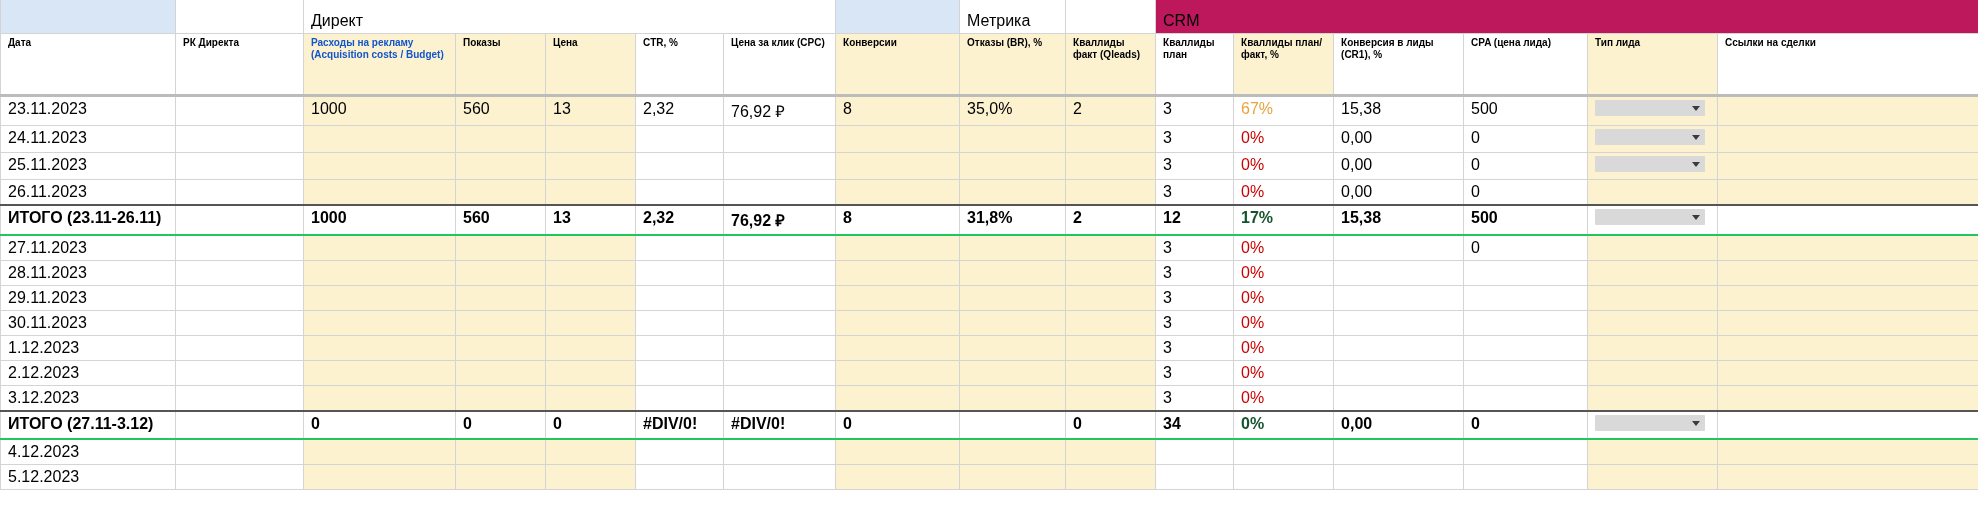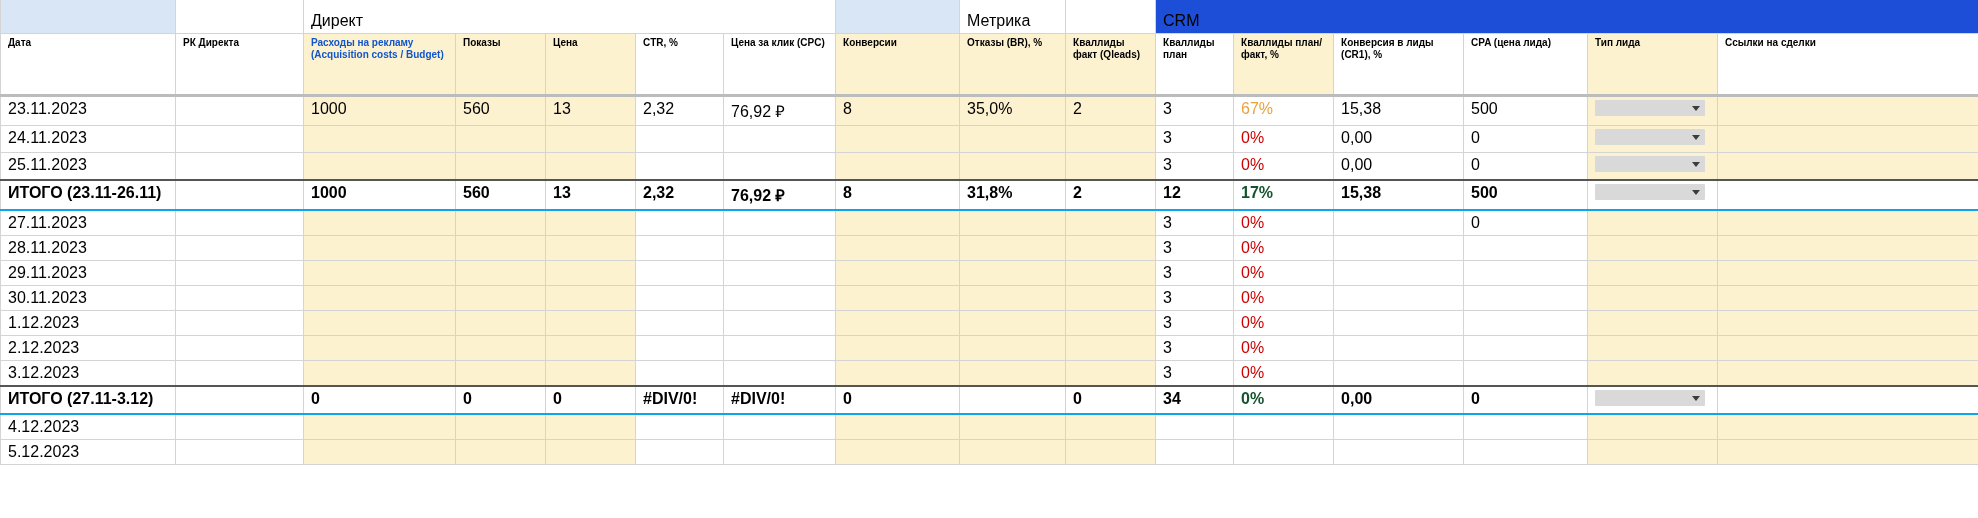--- a/index.html
+++ b/index.html
@@ -48,21 +48,21 @@
   }
   td.grp-gap-blue { background: #d9e6f5; }
   td.grp-metrika {
     background: #ffffff;
     text-align: center;
     font-weight: bold;
     border-bottom: 1px solid #b7b7b7;
   }
   td.grp-blank-mid { background: #ffffff; }
   td.grp-crm {
-    background: #1d4ed8;
+    background: #be185d;
     text-align: center;
     font-weight: bold;
     border-bottom: 1px solid #b7b7b7;
   }
   td.grp-blank-right { background: #ffffff; border-right: none; }
 
   
   tr.head-row td {
     height: 62px;
     font-weight: bold;
@@ -83,21 +83,21 @@
   td.c-cream { background: #fdf2d0; }
   td.orange { color: #e8a33d; text-align: right; background: #ffffff; }
   td.red { color: #cc0000; text-align: right; background: #ffffff; }
   td.red-b { color: #14532d; text-align: right; background: #ffffff; font-weight: bold; }
 
   
   tr.total-row td {
     font-weight: bold;
     height: 24px;
     border-top: 2px solid #555555;
-    border-bottom: 2px solid #0ea5e9;
+    border-bottom: 2px solid #22c55e;
     background: #ffffff;
   }
 
   
   .dd {
     display: inline-block;
     width: 96%;
     height: 16px;
     background: #d9d9d9;
     border-radius: 1px;
@@ -219,20 +219,38 @@
           <td class="c-cream num"></td>
           <td class="c-cream num"></td>
           <td class="c-cream num"></td>
           <td class="c-white num">3</td>
           <td class="num red">0%</td>
           <td class="c-white num">0,00</td>
           <td class="c-white num">0</td>
           <td class="lead-cell"><span class="dd"><span class="caret"></span></span></td>
           <td class="c-cream"></td>
         </tr>
+        <tr class="data-row">
+          <td class="c-white num">26.11.2023</td>
+          <td class="c-white"></td>
+          <td class="c-cream num"></td>
+          <td class="c-cream num"></td>
+          <td class="c-cream num"></td>
+          <td class="c-white num"></td>
+          <td class="c-white num"></td>
+          <td class="c-cream num"></td>
+          <td class="c-cream num"></td>
+          <td class="c-cream num"></td>
+          <td class="c-white num">3</td>
+          <td class="num red">0%</td>
+          <td class="c-white num">0,00</td>
+          <td class="c-white num">0</td>
+          <td class="lead-cell"></td>
+          <td class="c-cream"></td>
+        </tr>
         <tr class="total-row">
           <td class="c-white" style="text-align: left;">ИТОГО (23.11-26.11)</td>
           <td class="c-white"></td>
           <td class="c-white num">1000</td>
           <td class="c-white num">560</td>
           <td class="c-white num">13</td>
           <td class="c-white num">2,32</td>
           <td class="c-white num">76,92 ₽</td>
           <td class="c-white num">8</td>
           <td class="c-white num">31,8%</td>

